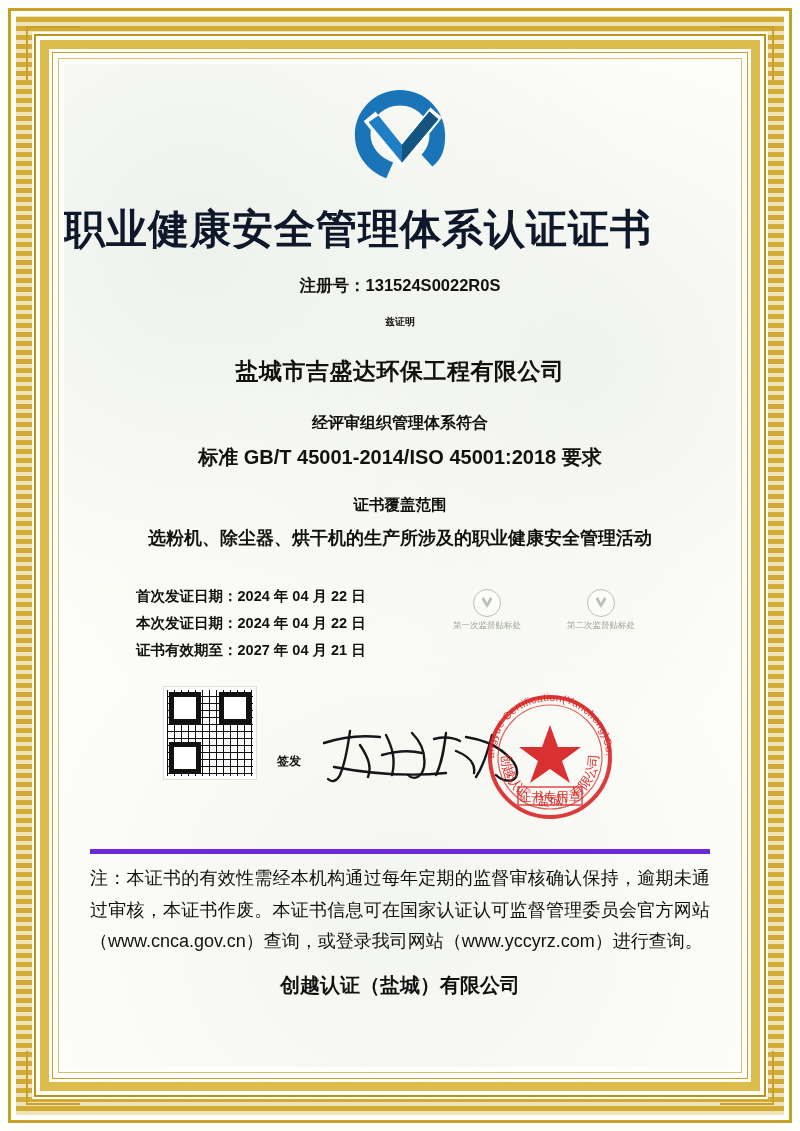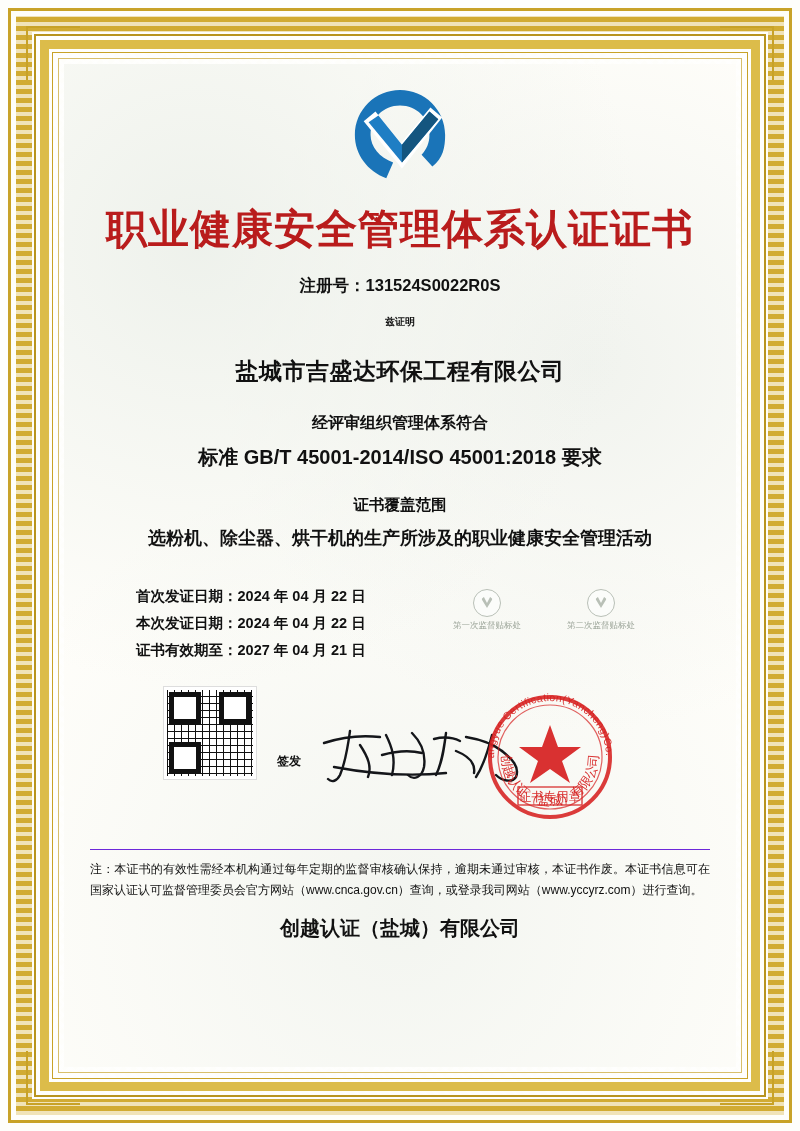--- a/index.html
+++ b/index.html
@@ -120,25 +120,25 @@
   }
   .logo {
     display: inline-block;
     width: 108px;
     height: 104px;
   }
 
   
   .main-title {
     position: relative;
-    text-align: center;
+    text-align: left;
     font-size: 41px;
     font-weight: bold;
     letter-spacing: 1px;
-    color: #b91c1c;
+    color: #0f172a;
     margin-top: 8px;
     font-family: "DejaVu Sans", "Liberation Sans", sans-serif;
   }
   .reg-line {
     position: relative;
     text-align: center;
     font-size: 16.5px;
     font-weight: bold;
     color: #111;
     margin-top: 18px;
@@ -312,23 +312,23 @@
     left: 410px;
     top: 0px;
     width: 152px;
     height: 152px;
   }
 
   
   .note {
     position: relative;
     margin: 18px 26px 0 26px;
-    border-top: 1px solid #6d28d9;
+    border-top: 5px solid #6d28d9;
     padding-top: 9px;
-    font-size: 12px;
+    font-size: 18px;
     line-height: 1.75;
     color: #111;
     text-align: justify;
   }
   .issuer {
     position: relative;
     text-align: center;
     margin-top: 14px;
     font-size: 20px;
     font-weight: bold;

